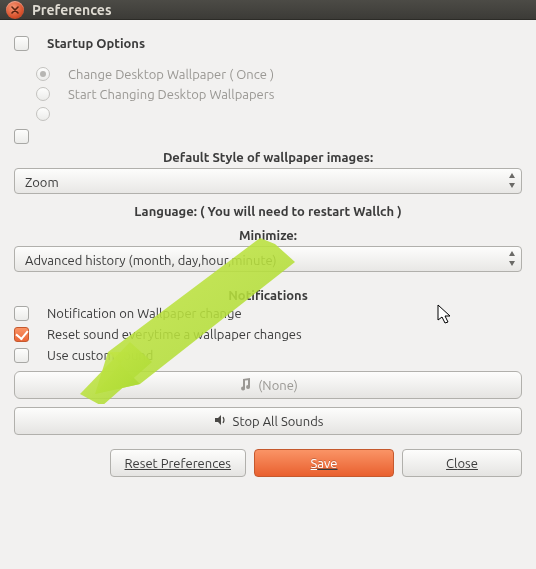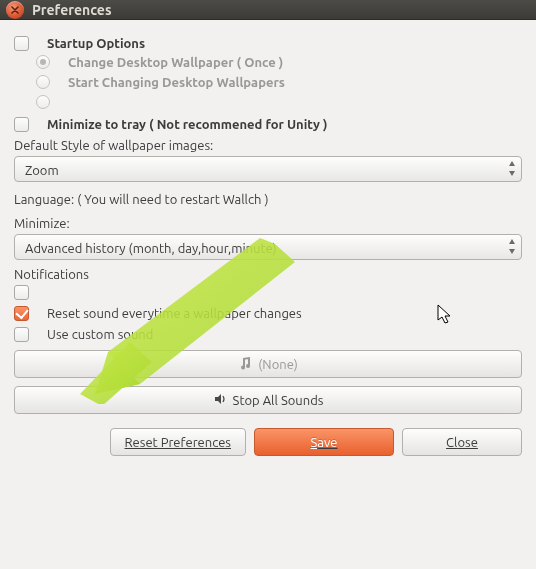--- a/index.html
+++ b/index.html
@@ -61,21 +61,21 @@
     border: 1px solid #c3c2bf;
     border-radius: 7px;
     background: linear-gradient(#fdfdfc,#ececea);
     flex-shrink: 0;
     position: relative;
   }
   .radio.sel::after {
     content:""; position:absolute; left:3px; top:3px; width:6px; height:6px;
     border-radius:3px; background:#b7b6b3;
   }
-  .section-label { font-weight: normal; margin: 10px 0 4px 0; }
+  .section-label { font-weight: bold; margin: 10px 0 4px 0; text-align: center; }
   .combo {
     width: 100%;
     height: 26px;
     border: 1px solid #b1b0ac;
     border-radius: 4px;
     background: linear-gradient(#fdfdfc,#e8e7e5);
     display: flex; align-items: center;
     padding: 1px 22px 0 10px;
     position: relative;
     font-size: 13px;
@@ -100,21 +100,21 @@
   .btn.orange {
     background: linear-gradient(#fa9466,#e9602f);
     border-color: #c5592e;
     color: #fff;
     text-shadow: 0 -1px rgba(0,0,0,.2);
   }
   .btn .ul { text-decoration: underline; }
   .btn-row { display: flex; gap: 8px; justify-content: flex-end; margin-top: 14px; text-decoration: underline; }
   .btn-row .btn { min-width: 120px; }
   .btn-row .btn.orange { min-width: 140px; }
-  .disabled .btn { color: #9a9894; }
+  .disabled .btn { color: #9a9894; border-radius: 6px; }
   .disabled-text { color: #9a9894; }
   .stack6 > * + * { margin-top: 6px; }
   .arrow-annot {
     position: absolute;
     left: 60px; top: 214px;
     pointer-events: none;
   }
   .cursor-annot {
     position: absolute;
     left: 437px; top: 284px;
@@ -132,37 +132,36 @@
   </span>
   <span>Preferences</span>
 </div>
 
 <div class="content" style="position:relative">
 
   <div class="row">
     <span class="chk"></span>
     <span class="bold">Startup Options</span>
   </div>
-  <div class="indent stack6" style="margin-top:4px; margin-bottom:8px;font-weight:bold;">
+  <div class="indent stack6" style="margin-top:16px; margin-bottom:8px;">
     <div class="row">
       <span class="radio sel"></span>
       <span class="muted">Change Desktop Wallpaper ( Once )</span>
     </div>
     <div class="row">
       <span class="radio"></span>
       <span class="muted">Start Changing Desktop Wallpapers</span>
     </div>
     <div class="row">
       <span class="radio"></span>
     </div>
   </div>
 
   <div class="row" style="margin-bottom:6px;">
     <span class="chk"></span>
-    <span class="bold">Minimize to tray ( Not recommened for Unity )</span>
   </div>
 
   <div class="section-label" style="margin-top:4px;">Default Style of wallpaper images:</div>
   <div class="combo">
     <span>Zoom</span>
     <span class="spin">
       <svg width="10" height="8">
           <polygon points="2,6 8,6 5,1" fill="#6b6a67"></polygon>
         </svg>
       <svg width="10" height="8">
@@ -179,25 +178,26 @@
     <span class="spin">
       <svg width="10" height="8">
           <polygon points="2,6 8,6 5,1" fill="#6b6a67"></polygon>
         </svg>
       <svg width="10" height="8">
           <polygon points="2,2 8,2 5,7" fill="#6b6a67"></polygon>
         </svg>
     </span>
   </div>
 
-  <div class="section-label" style="margin-top:7px;">Notifications</div>
+  <div class="section-label" style="margin-top:16px;">Notifications</div>
 
   <div class="stack6" style="margin-top:2px;">
     <div class="row">
       <span class="chk"></span>
+      <span>Notification on Wallpaper change</span>
     </div>
     <div class="row">
       <span class="chk checked"></span>
       <span>Reset sound everytime a wallpaper changes</span>
     </div>
     <div class="row">
       <span class="chk"></span>
       <span>Use custom sound</span>
     </div>
   </div>

